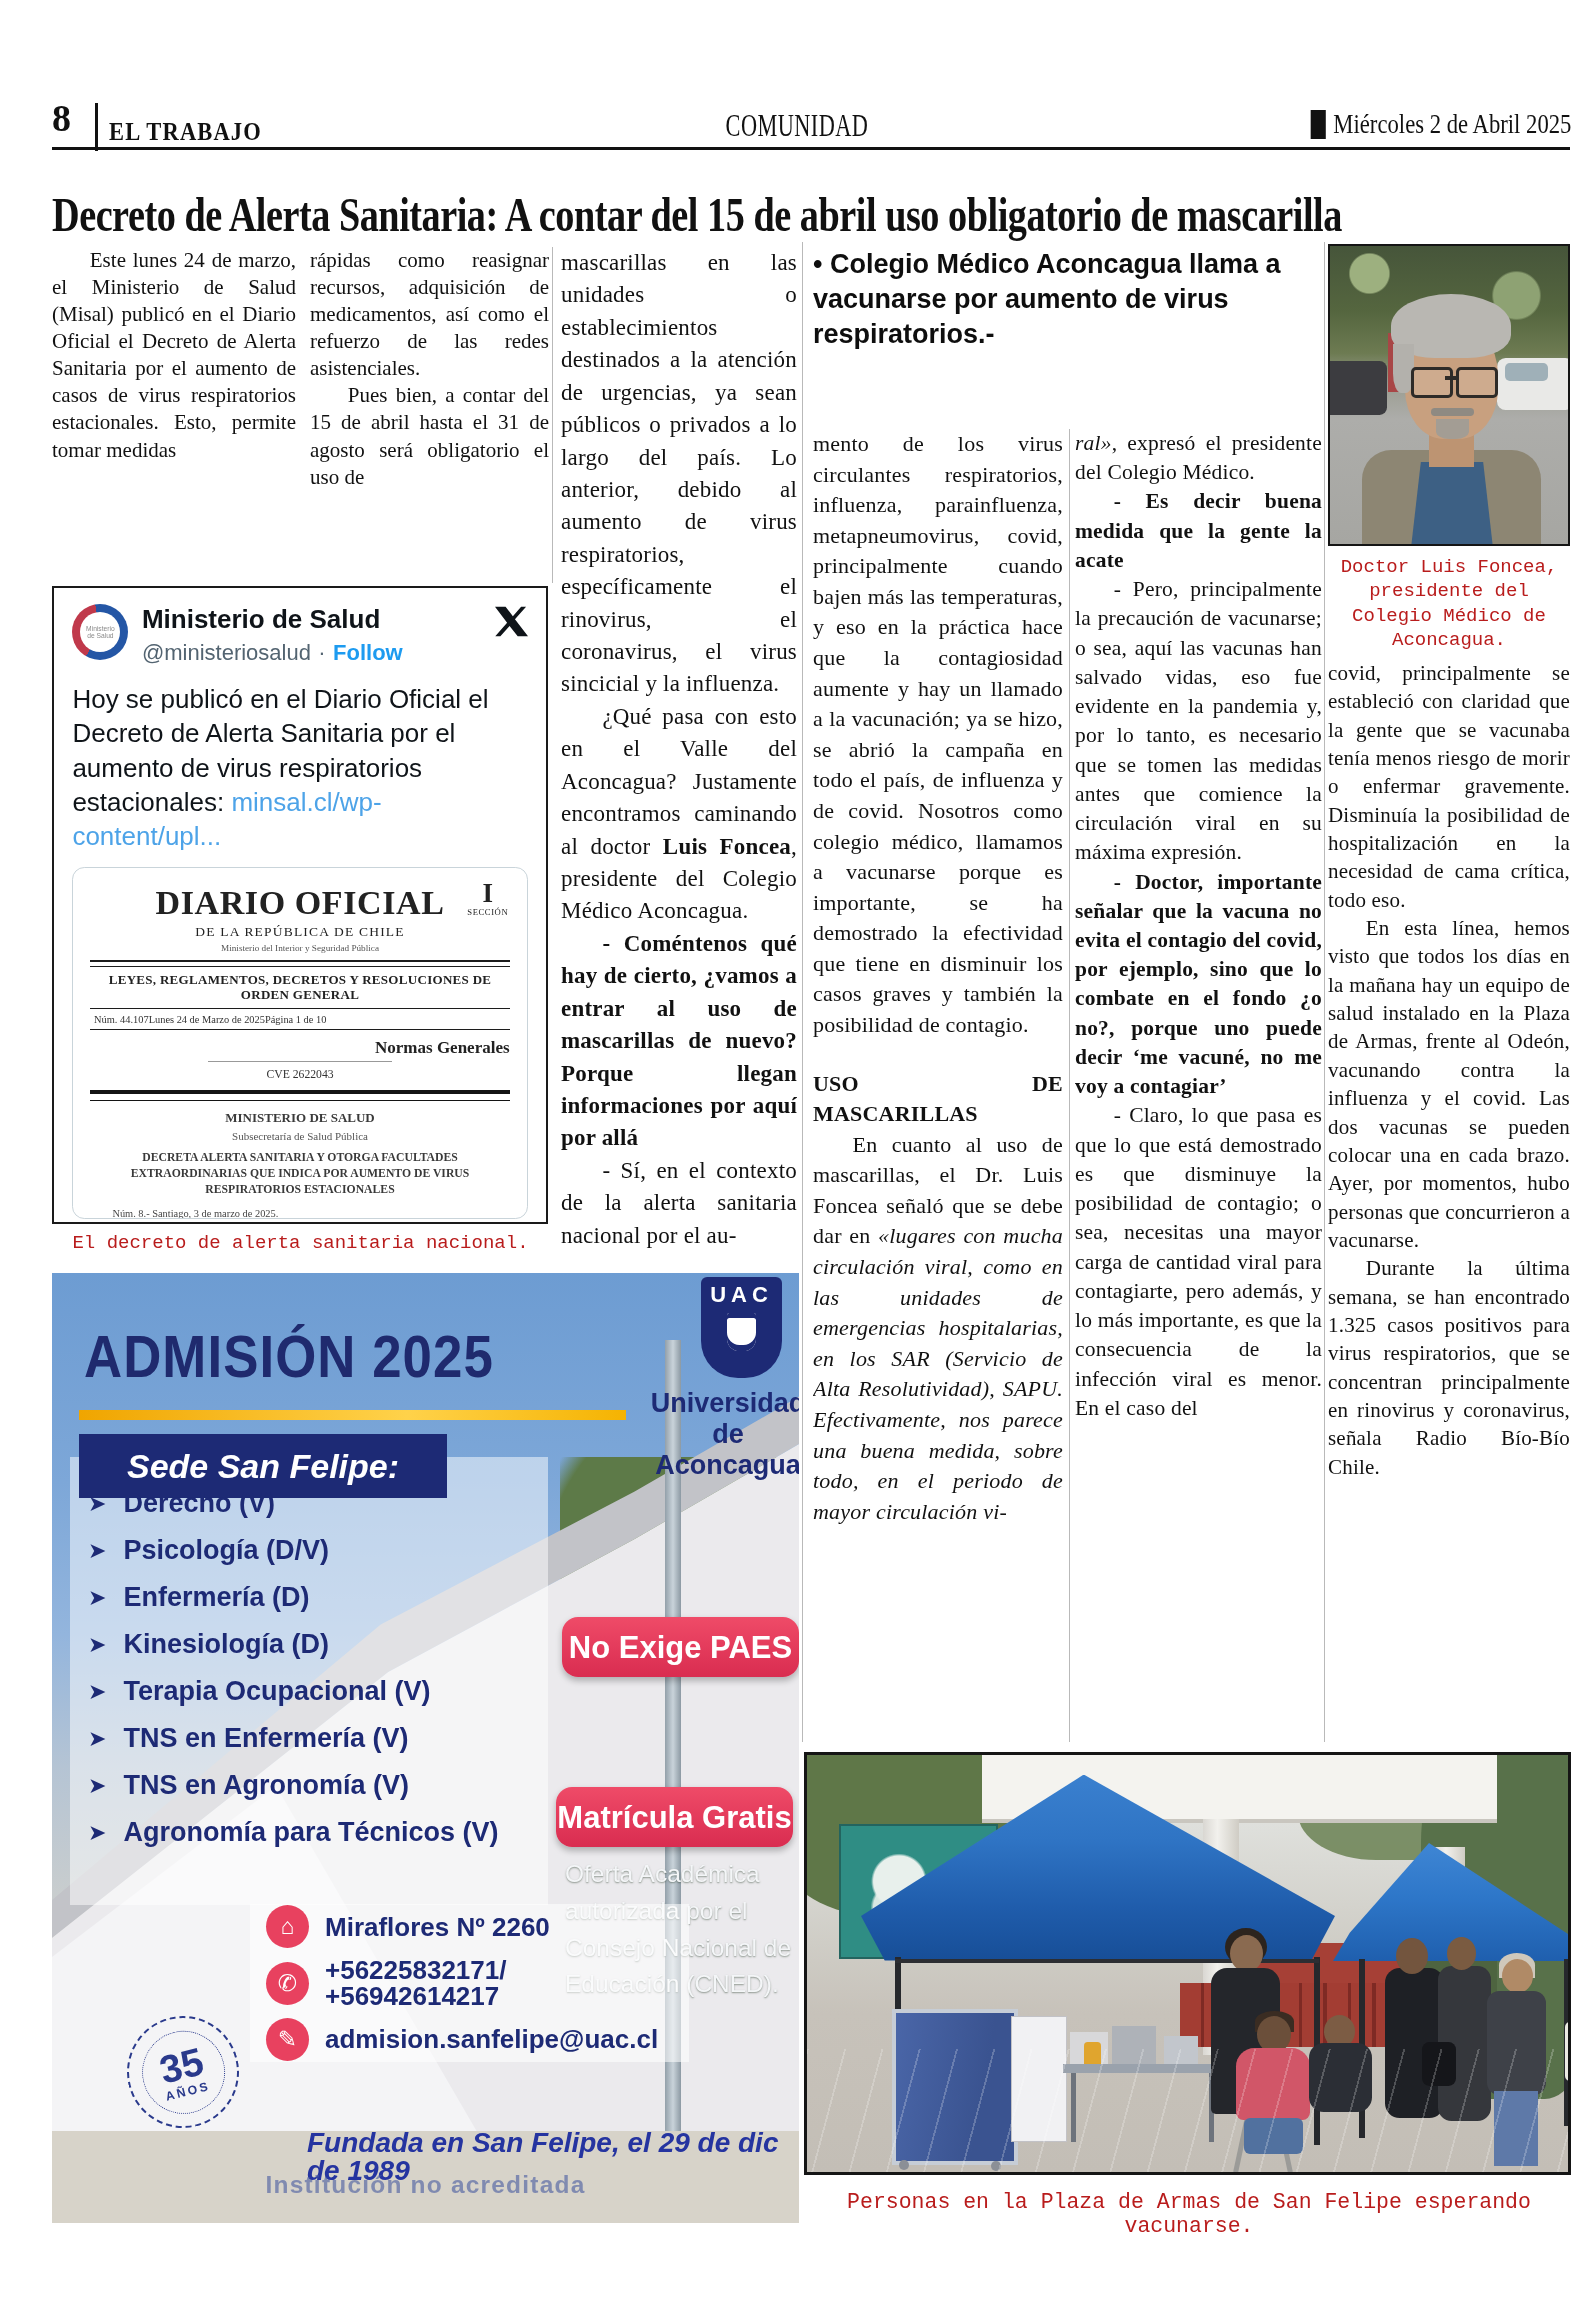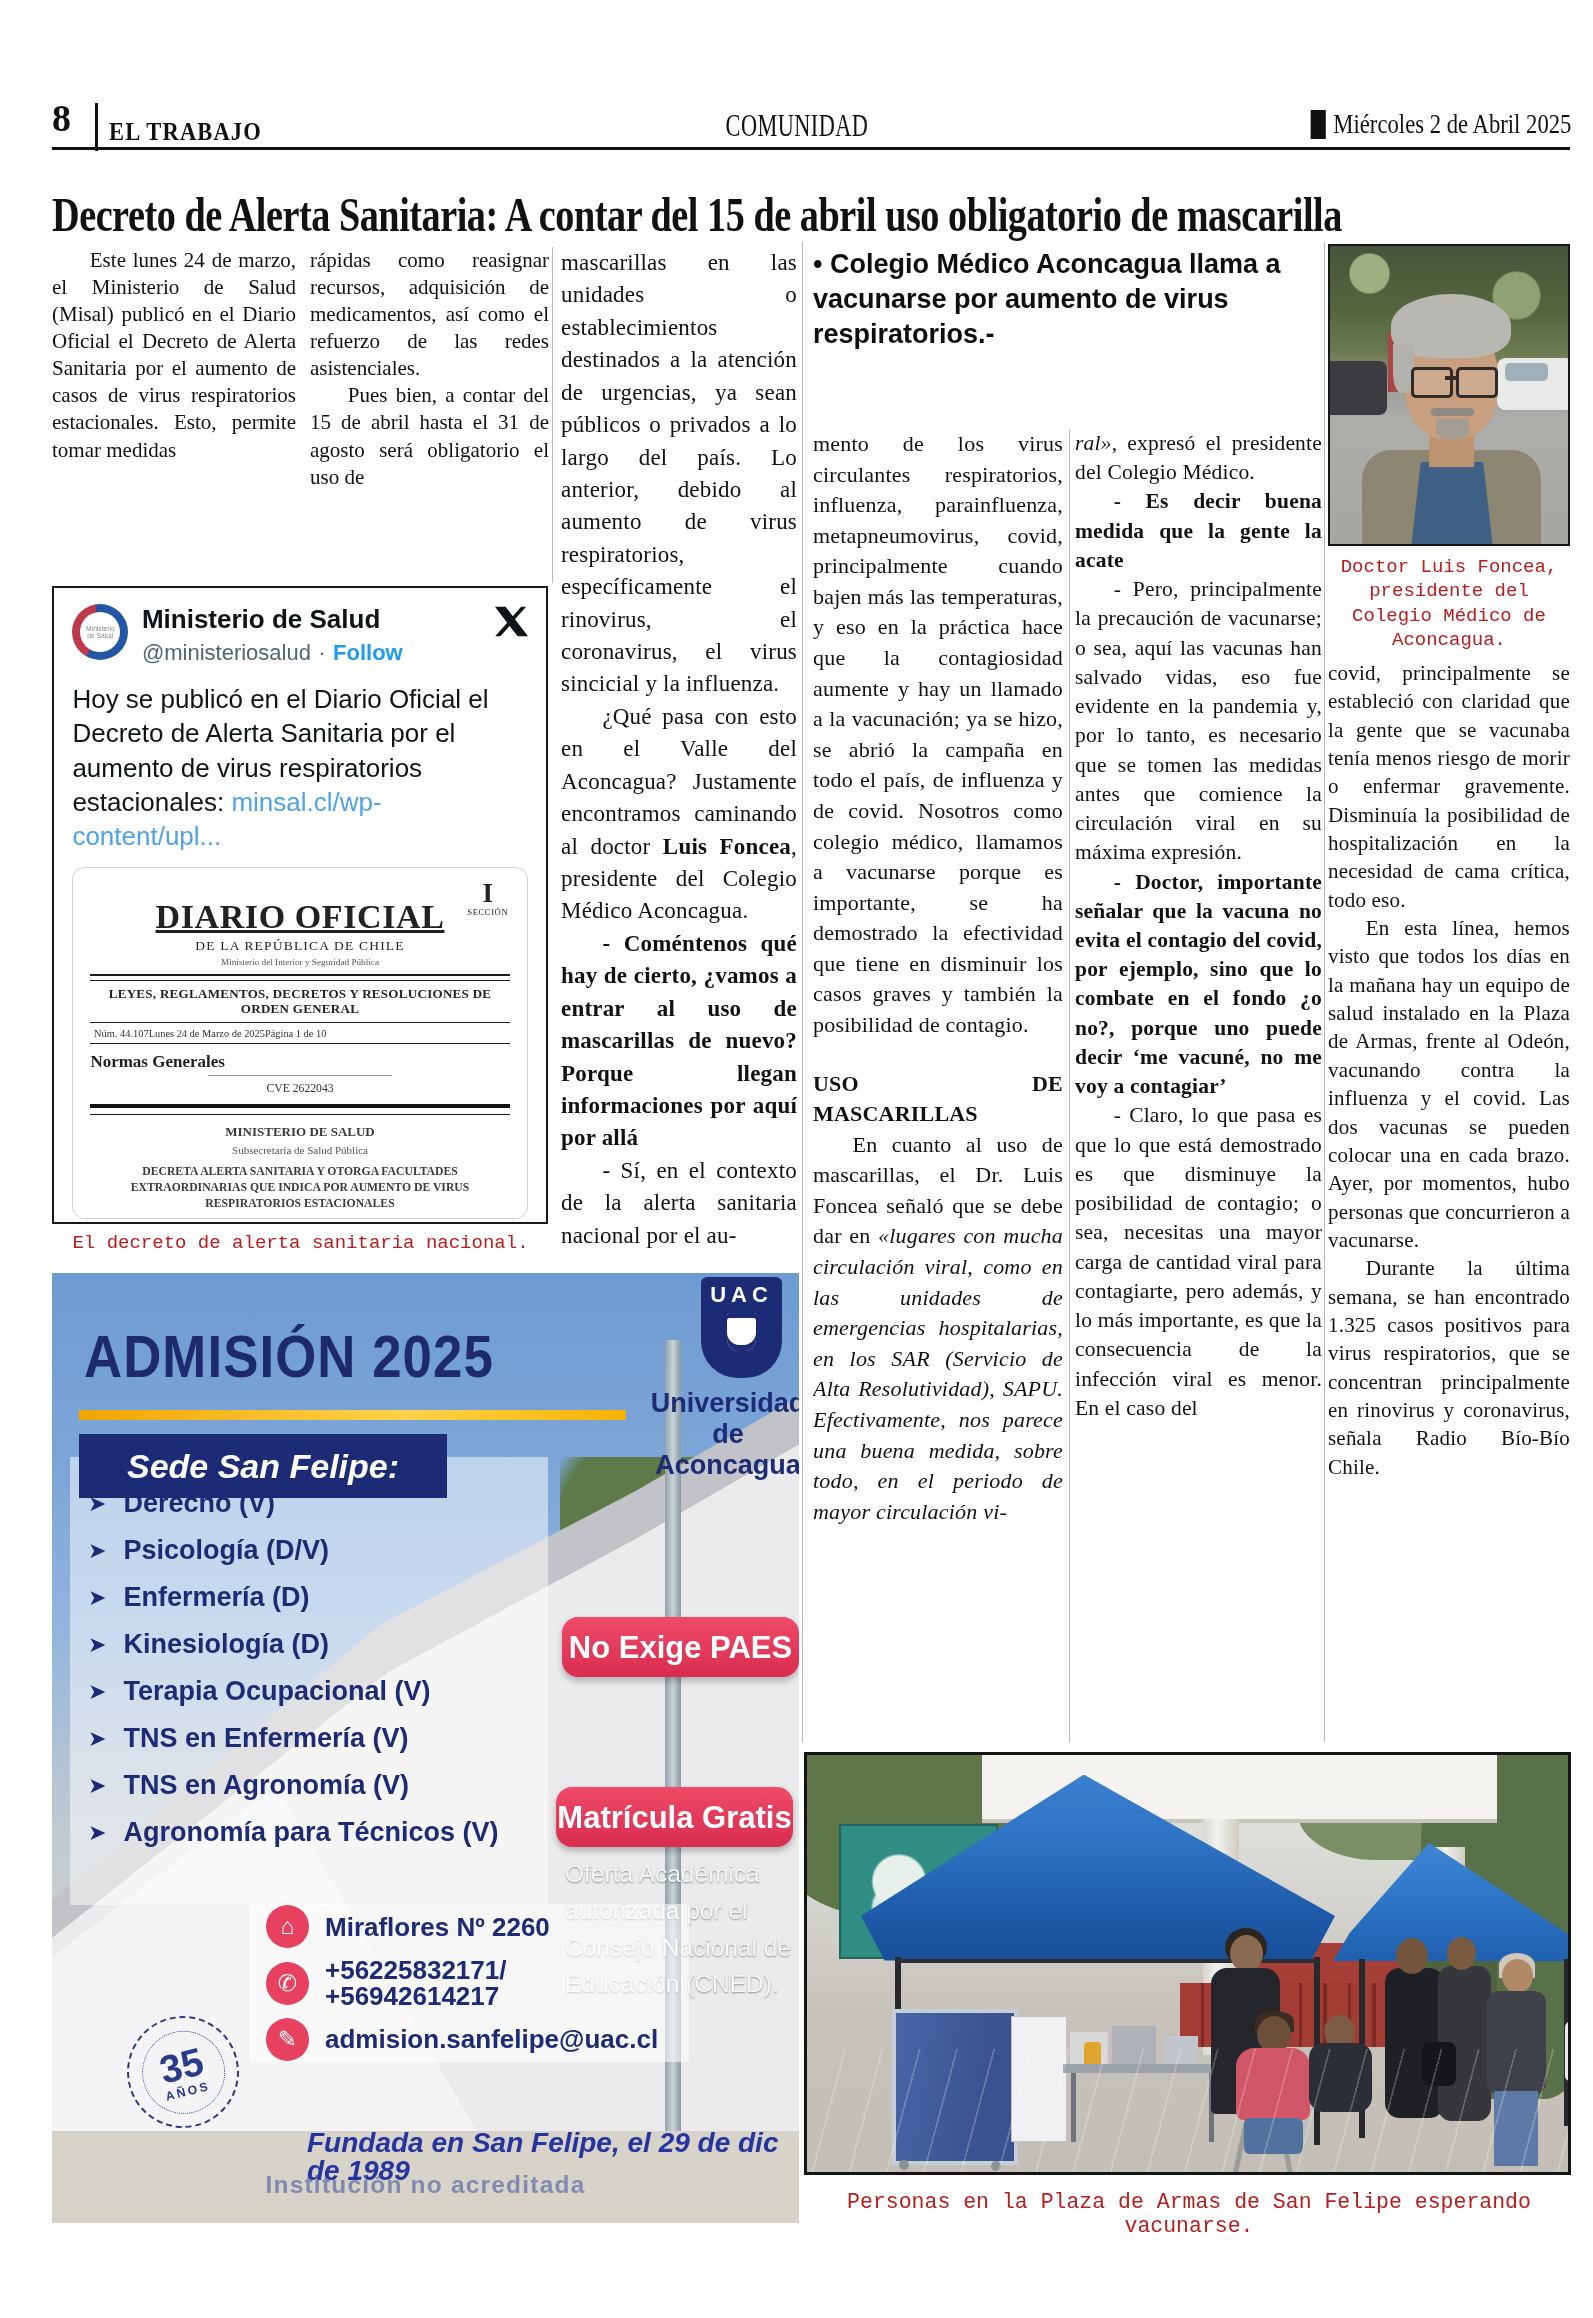--- a/index.html
+++ b/index.html
@@ -83,31 +83,31 @@
   .tw-name{font-weight:700;font-size:26px;color:#0f1419;}
   .tw-handle-row{margin-top:4.9px;font-size:22px;color:#536471;display:flex;gap:7.4px;align-items:center;}
   .tw-follow{color:#1d9bf0;font-weight:700;}
   .tw-x{flex:0 0 auto;margin-top:1.2px;}
   .tw-body{margin-top:16px;font-size:26px;line-height:1.32;color:#0f1419;}
   .tw-link{color:#4da3e8;}
   .doc-card{margin-top:13.5px;border:1.8px solid #c9d4da;border-radius:12.3px;background:#fff;
             padding:13.5px 17px 14.7px;font-family:"Liberation Serif",serif;color:#222;position:relative;height:352px;
             box-sizing:border-box;overflow:hidden;}
   .doc-center{text-align:center;}
-  .doc-masthead{font:700 34px/1 "Liberation Serif",serif;letter-spacing:0.6px;margin-top:19px;text-decoration:underline;}
+  .doc-masthead{font:700 34px/1 "Liberation Serif",serif;letter-spacing:0.6px;margin-top:5px;}
   .doc-sub{font-size:13.5px;margin-top:3.7px;letter-spacing:1.2px;}
   .doc-min{font-size:9.2px;color:#555;margin-top:2.5px;}
   .doc-section{position:absolute;right:18.4px;top:12.3px;text-align:center;}
   .doc-sec-roman{font:700 27px/1 "Liberation Serif",serif;}
   .doc-sec-label{font-size:8.6px;letter-spacing:0.6px;}
   .doc-rule-thick{height:3.7px;border-top:2.5px solid #1c1c1c;border-bottom:1.2px solid #1c1c1c;margin:7.4px 0 4.9px;}
   .doc-band{font:700 13px/1.2 "Liberation Serif",serif;text-align:center;letter-spacing:0.3px;}
   .doc-rule-thin{border-top:1.8px solid #1c1c1c;margin:4.9px 0;}
   .doc-meta{display:flex;font-size:10.4px;color:#333;padding:0 3.7px;}
-  .doc-normas{font:700 17px/1 "Liberation Serif",serif;text-align:left;margin-top:8.6px;}
+  .doc-normas{font:700 17px/1 "Liberation Serif",serif;text-align:right;margin-top:8.6px;}
   .doc-normas-ul{width:184px;height:1.2px;background:#999;margin:4.9px auto 6.1px;}
   .doc-cve{text-align:center;font-size:11.7px;color:#333;}
   .doc-rule-heavy{height:6.1px;border-top:4.3px solid #141414;border-bottom:1.8px solid #141414;margin:8.6px 0 9.8px;}
   .doc-org{font:700 13px/1 "Liberation Serif",serif;text-align:center;color:#3a3a3a;}
   .doc-suborg{font-size:11px;text-align:center;color:#555;margin-top:6.1px;}
   .doc-title{font:700 11.7px/1.35 "Liberation Serif",serif;text-align:center;color:#3a3a3a;margin:8.6px auto 0;width:96%;}
   .doc-num{font-size:10.4px;color:#444;margin:9.8px 0 0 22px;}
   
   .ad{position:absolute;left:52px;top:1273px;width:747px;height:950px;overflow:hidden;
       font-family:"Liberation Sans",sans-serif;

